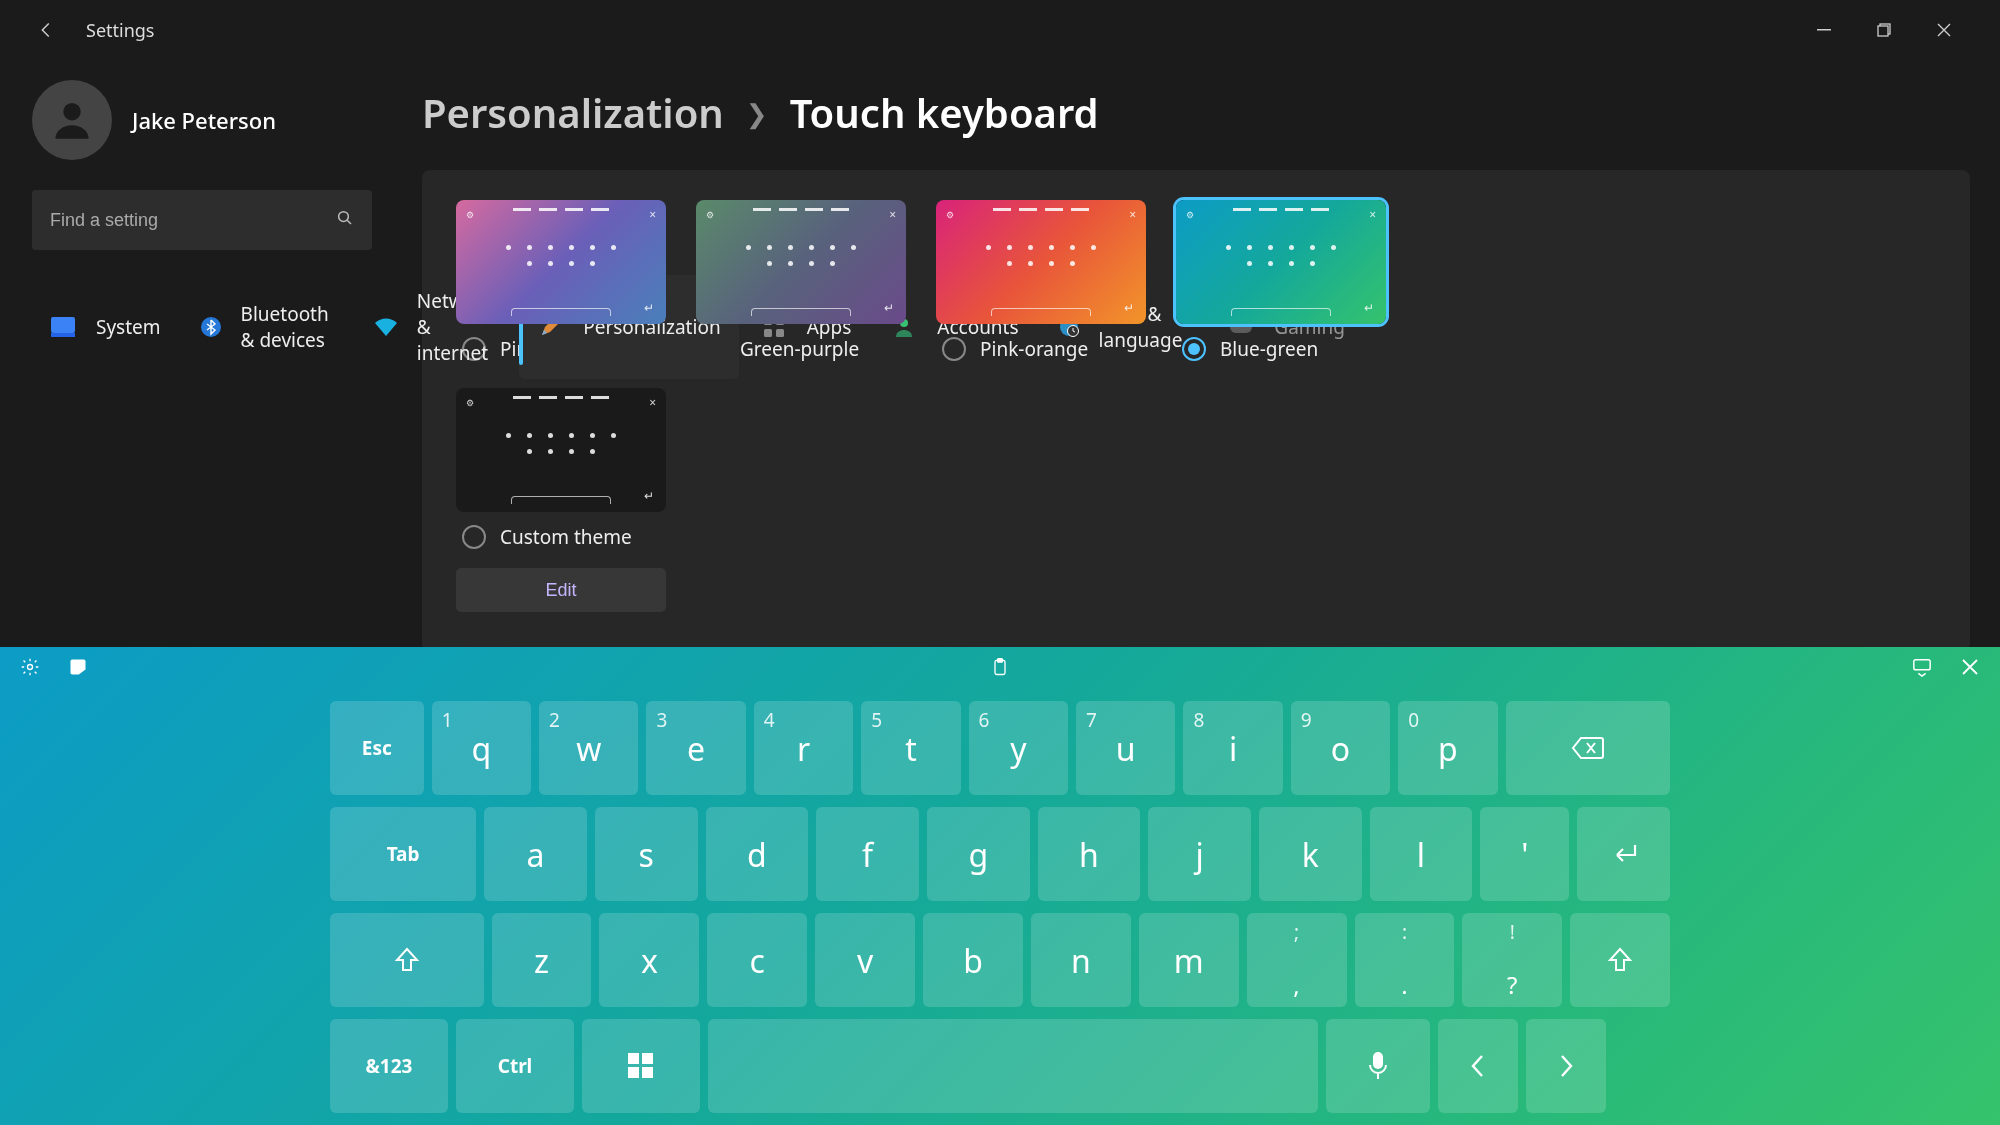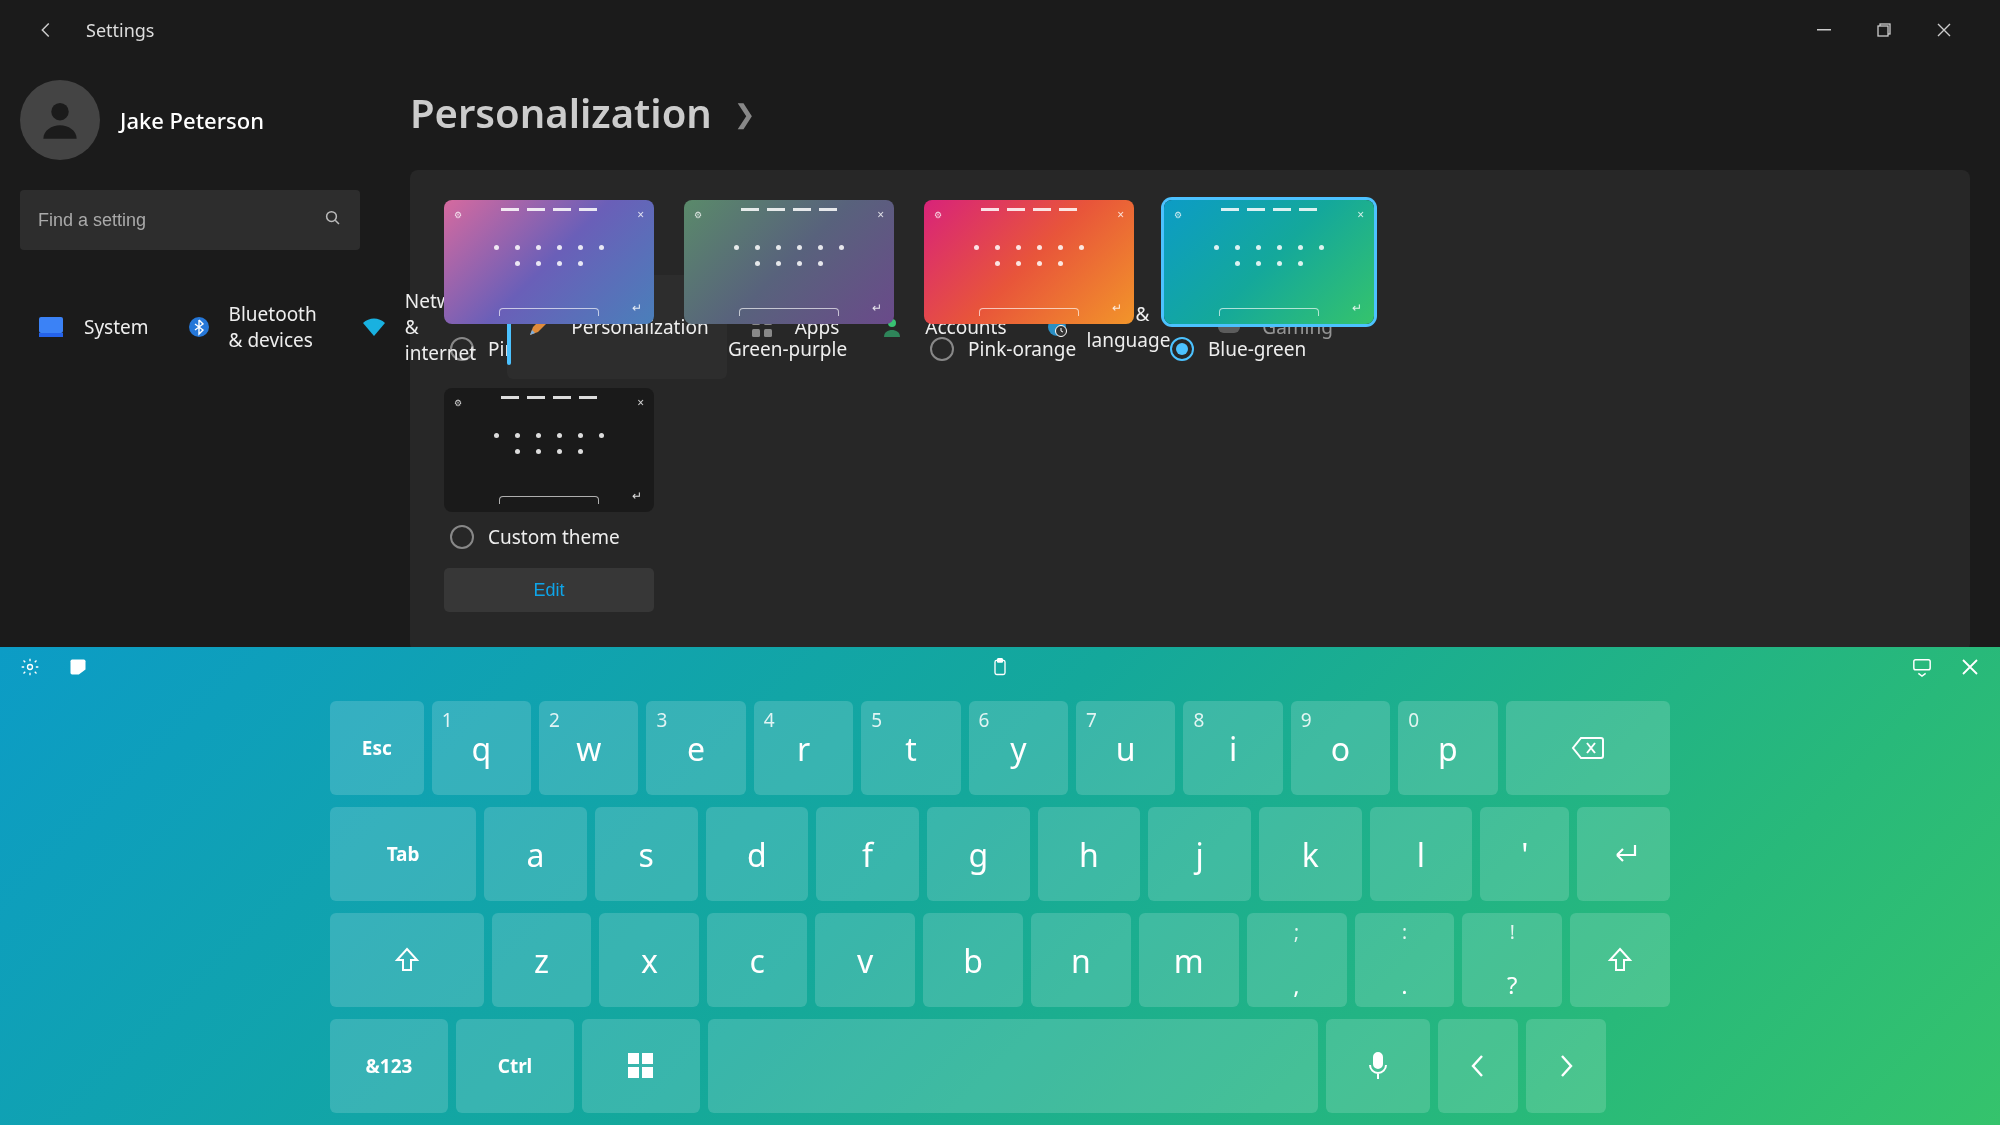--- a/index.html
+++ b/index.html
@@ -14,21 +14,21 @@
   }
   
   .titlebar { display:flex; align-items:center; height:60px; padding:0 26px;}
   .tb-left { display:flex; align-items:center; gap:20px; }
   .back-btn { width:40px; height:40px; display:flex; align-items:center; justify-content:center; border-radius:4px; cursor:pointer;}
   .tb-title { font-size:18px; color:#ddd; font-weight:400;}
   .tb-right { margin-left:auto; display:flex;}
   .tb-btn { width:60px; height:40px; display:flex; align-items:center; justify-content:center; cursor:pointer;}
   
   .content { display:flex; height:calc(100% - 60px);}
-  .sidebar { width:380px; padding:0 20px;}
+  .sidebar { width:380px; padding:0 20px;margin-left:12px;}
   .profile { display:flex; align-items:center; gap:20px; margin:20px 0 30px 0;}
   .avatar { width:80px; height:80px; border-radius:50%; background:#444; display:flex; align-items:center; justify-content:center;}
   .profile-name { font-size:22px; color:#fff; font-weight:500;}
   .search-box { background:#2d2d2d; border-radius:4px; height:60px; display:flex; align-items:center; padding:0 18px; margin-bottom:25px;}
   .search-box input { flex:1; background:transparent; border:none; outline:none; color:#bbb; font-size:18px;}
   .search-box input::placeholder { color:#aaa;}
   .nav-list { display:flex; flex-direction:row; gap:4px;}
   .nav-item { display:flex; align-items:center; gap:20px; padding:13px 18px; border-radius:6px; font-size:19px; color:#eee; cursor:pointer; position:relative;}
   .nav-item.active { background:#2d2d2d; }
   .nav-item.active::before { content:""; position:absolute; left:0; top:14px; bottom:14px; width:4px; background:#4cc2ff; border-radius:2px;}
@@ -51,21 +51,21 @@
   .thumb-top { position:absolute; top:8px; left:0; right:0; display:flex; align-items:center; justify-content:center; gap:8px;}
   .tline { width:18px; height:2.5px; background:rgba(255,255,255,0.85);}
   .thumb-gear { position:absolute; top:8px; left:10px; font-size:9px; color:rgba(255,255,255,0.8);}
   .thumb-x { position:absolute; top:6px; right:10px; font-size:12px; color:rgba(255,255,255,0.8);}
   .thumb-enter { position:absolute; bottom:8px; right:12px; font-size:12px; color:rgba(255,255,255,0.85);}
   .theme-radio { display:flex; align-items:center; gap:14px; padding-left:6px; cursor:pointer;}
   .radio { width:24px; height:24px; border-radius:50%; border:2px solid #888; display:flex; align-items:center; justify-content:center;}
   .radio.checked { border-color:#4cc2ff;}
   .radio.checked::after { content:""; width:12px; height:12px; border-radius:50%; background:#4cc2ff;}
   .theme-label { font-size:19px; color:#eee;}
-  .edit-btn { width:210px; height:44px; background:#373737; border:none; color:#0ea5e9; font-size:18px; border-radius:5px; cursor:pointer; margin-top:6px;}
+  .edit-btn { width:210px; height:44px; background:#373737; border:none; color:#c4b5fd; font-size:18px; border-radius:5px; cursor:pointer; margin-top:6px;}
   
   .keyboard { position:absolute; left:0; right:0; bottom:0; height:478px; background:linear-gradient(135deg, #0c9cc6 0%, #14a89b 45%, #28b97a 80%, #35c36c 100%);}
   .kb-topbar { height:40px; display:flex; align-items:center; padding:0 18px; gap:24px;}
   .kb-icon { width:24px; height:24px; display:flex; align-items:center; justify-content:center; color:#fff; cursor:pointer;}
   .kb-topbar .center { flex:1; display:flex; justify-content:center;}
   .kb-topbar .right { display:flex; gap:24px;}
   .kb-rows { padding:14px 330px 20px; display:flex; flex-direction:column; gap:12px;}
   .kb-row { display:flex; gap:8px;}
   .key { background:rgba(255,255,255,0.16); border-radius:6px; height:94px; display:flex; align-items:center; justify-content:center; color:#fff; font-size:32px; font-weight:400; cursor:pointer; transition:background .1s;}
   .key.small-label { font-size:19px;font-weight:bold;}
@@ -215,20 +215,21 @@
           </span>
         <span>Gaming</span>
       </div>
     </div>
   </div>
 
   <div class="main">
     <div class="breadcrumb">
       <span class="bc-link">Personalization</span>
       <span class="bc-sep">❯</span>
+      <span class="bc-current">Touch keyboard</span>
     </div>
 
     <div class="themes-panel">
       <div class="theme-row">
 
         <div class="theme-item">
           <div class="theme-thumb" style="background:linear-gradient(135deg,#d66a9f,#6a5fb8,#4a7fba);">
             <span class="thumb-gear">⚙</span>
             <div class="thumb-top">
                 <div class="tline"></div>

